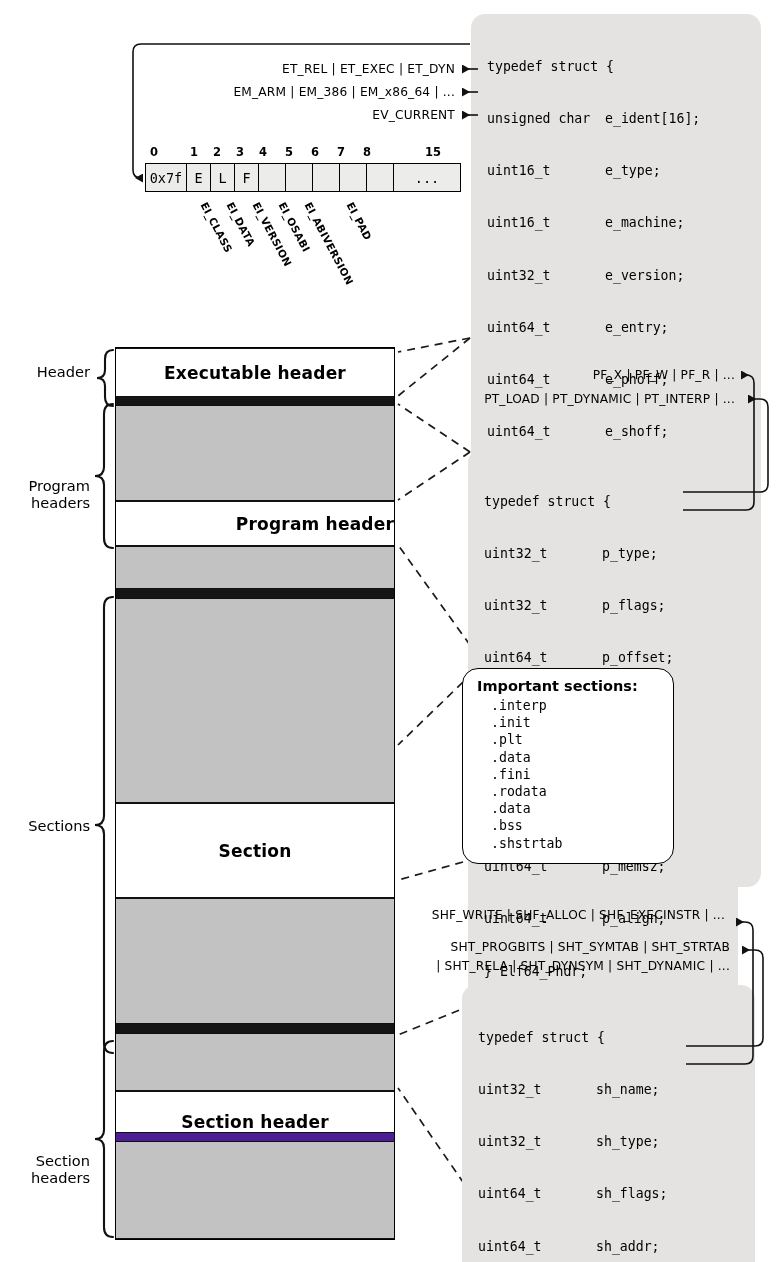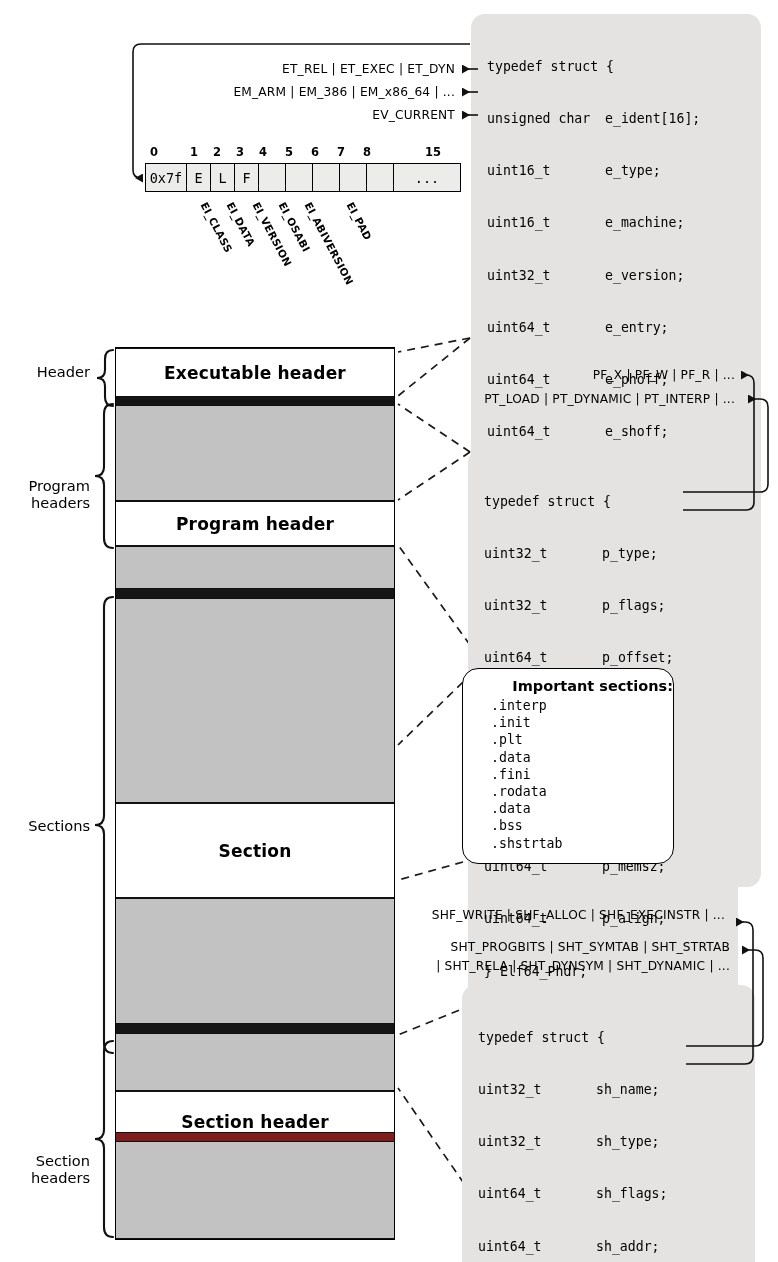--- a/index.html
+++ b/index.html
@@ -31,42 +31,41 @@
     background:#fff;
     border:1.6px solid #000;
     border-radius:16px;
     box-sizing:border-box;
     z-index:4;
   }
   .callout .ttl{
     font-family:"DejaVu Sans",sans-serif;
     font-weight:bold;font-size:14.5px;
     margin:9px 0 3px 14px;
-    text-align:right;
   }
   .callout .sec{
     font-family:"DejaVu Sans Mono","Liberation Mono",monospace;
     font-size:13.2px;line-height:17.2px;margin-left:28px;
   }
 
   
   .flag{
     position:absolute;
     font-family:"DejaVu Sans",sans-serif;
     font-size:12.2px;
     letter-spacing:.2px;
     white-space:nowrap;
     text-align:right;
     z-index:4;
   }
 
   
   #filebar{
     position:absolute;left:115px;top:347px;width:280px;height:893px;
-    border:1.7px solid #000;box-sizing:border-box;background:#7f1d1d;z-index:2;
+    border:1.7px solid #000;box-sizing:border-box;background:#4c1d95;z-index:2;
   }
   .band{position:absolute;left:0;width:100%;box-sizing:border-box;}
   .band.gray{background:#c2c2c2;border-top:1.4px solid #111;border-bottom:1.4px solid #111;}
   .band.white{background:#fff;border-top:1.4px solid #111;border-bottom:1.4px solid #111;
     display:flex;align-items:center;justify-content:center;}
   .band.black{background:#151515;}
   .band .lbl{
     font-family:"DejaVu Sans",sans-serif;font-weight:bold;font-size:17px;
     letter-spacing:.2px;
   }
@@ -234,21 +233,21 @@
   
   
 </div>
 
 <div id="filebar">
   <div class="band white" style="top:0px;height:49px;">
     <span class="lbl">Executable header</span>
   </div>
   <div class="band black" style="top:49px;height:8px;"></div>
   <div class="band gray" style="top:57px;height:96px;"></div>
-  <div class="band white" style="top:153px;height:45px;">
+  <div class="band white" style="top:153px;height:45px;justify-content:flex-end;">
     <span class="lbl">Program header</span>
   </div>
   <div class="band gray" style="top:198px;height:43px;"></div>
   <div class="band black" style="top:241px;height:9px;"></div>
   <div class="band gray" style="top:250px;height:205px;"></div>
   <div class="band white" style="top:455px;height:95px;">
     <span class="lbl">Section</span>
   </div>
   <div class="band gray" style="top:550px;height:126px;"></div>
   <div class="band black" style="top:676px;height:9px;"></div>

